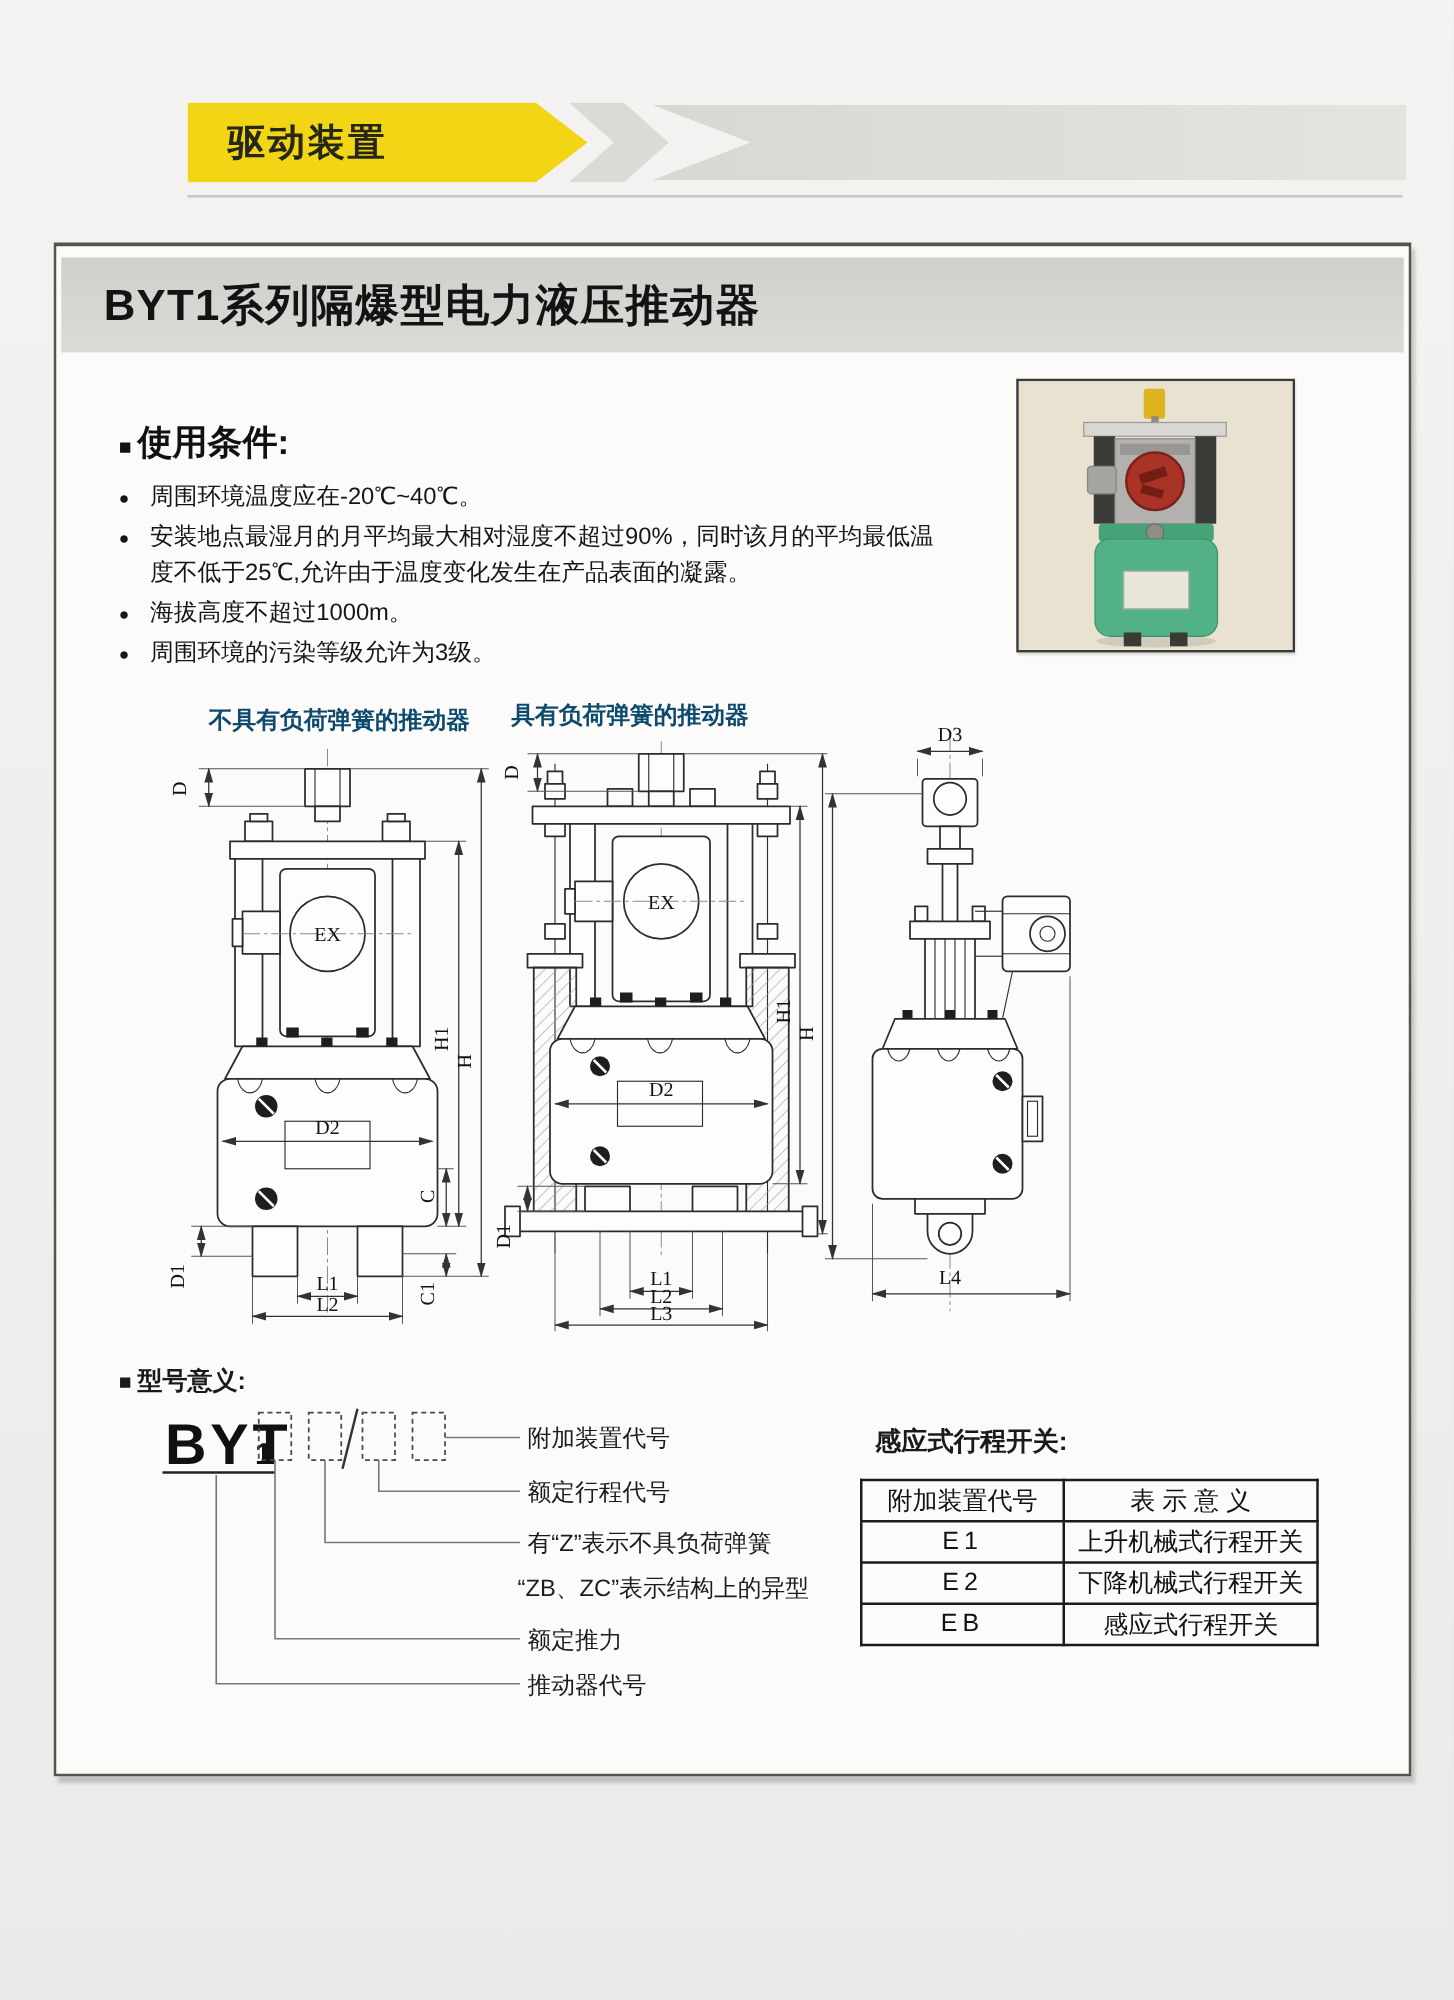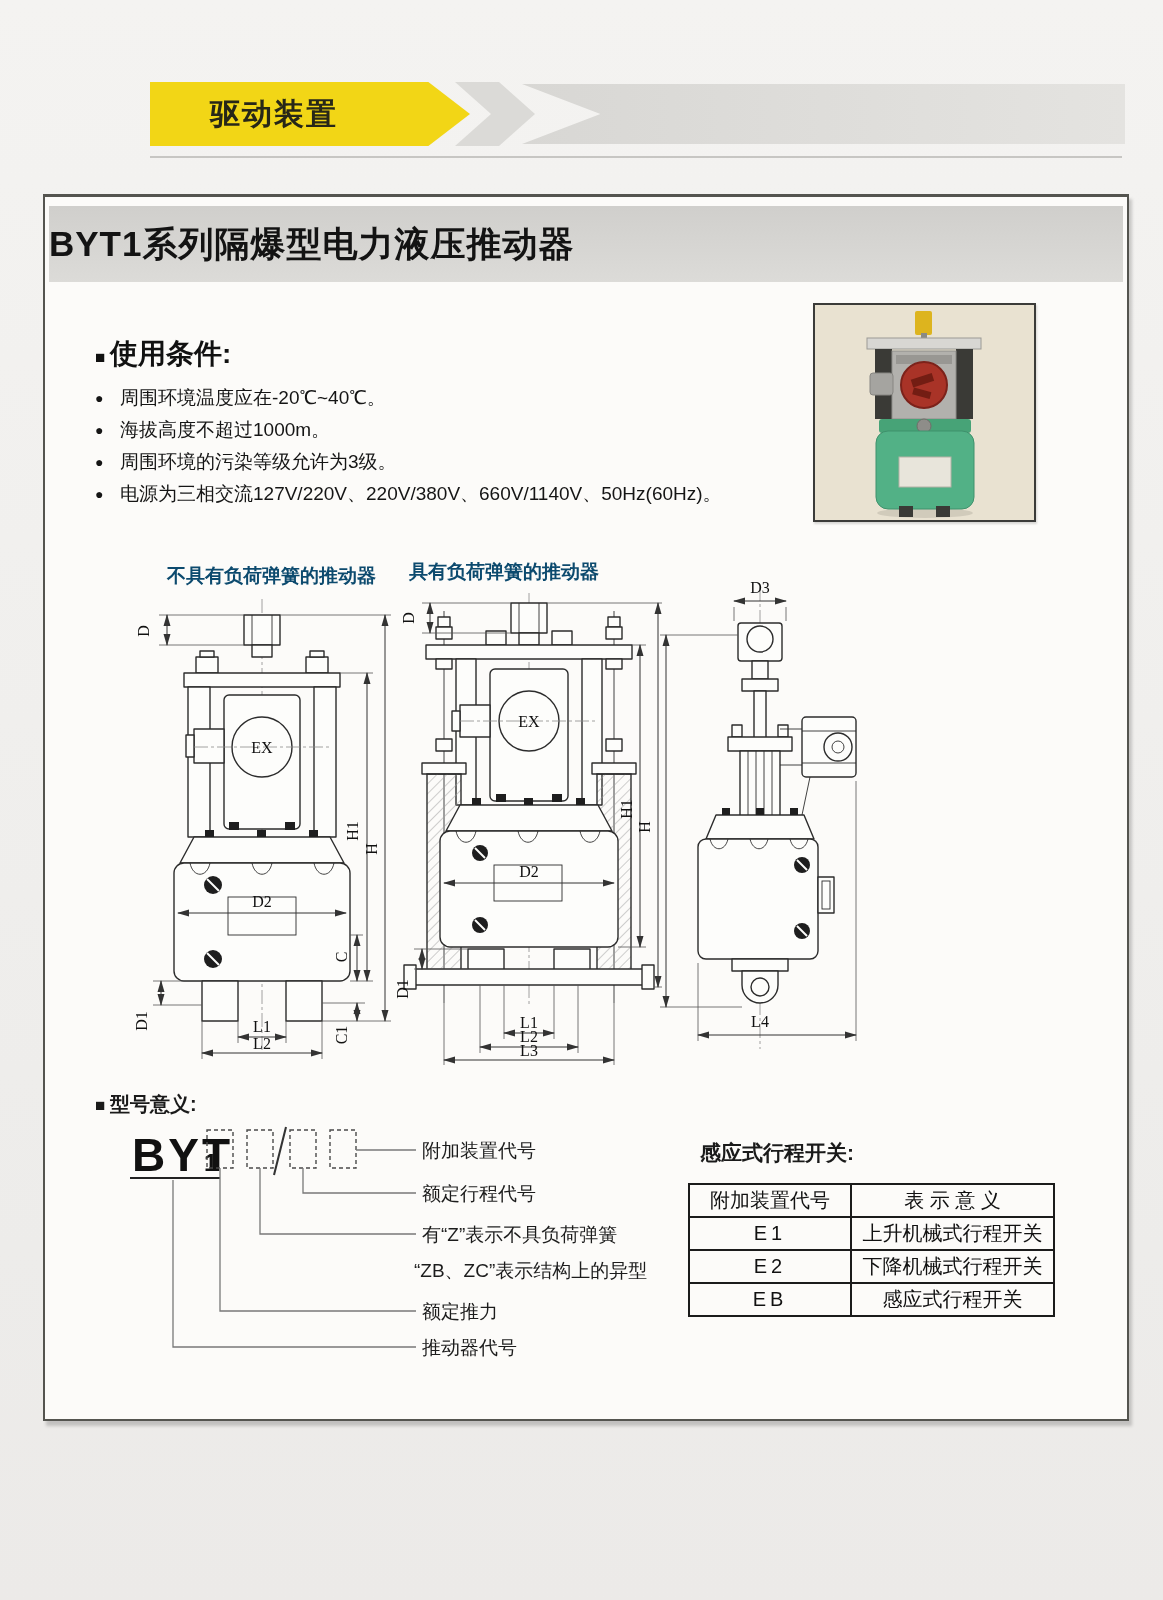--- a/index.html
+++ b/index.html
@@ -6,21 +6,21 @@
   .page {
     position:relative; width:1163px; height:1600px; margin:0 auto;
     background:linear-gradient(180deg,#f4f3f1 0%,#f0efed 45%,#edecea 78%,#eceae8 100%);
     font-family:"Liberation Sans", sans-serif; color:#1a1a1a; overflow:hidden;
   }
   
   .banner-yellow {
     position:absolute; left:150px; top:82px; width:320px; height:64px;
     background:#f2d616;
     clip-path:polygon(0 0, 87% 0, 100% 50%, 87% 100%, 0 100%);
-    display:flex; align-items:center; padding-left:60px; box-sizing:border-box;
+    display:flex; align-items:center; padding-left:32px; box-sizing:border-box;
     font-size:30px; font-weight:bold; letter-spacing:2px; color:#272718;
   }
   .banner-chev {
     position:absolute; left:455px; top:82px; width:80px; height:64px;
     background:#dbdad7;
     clip-path:polygon(0 0, 55% 0, 100% 50%, 55% 100%, 0 100%, 45% 50%);
   }
   .banner-band {
     position:absolute; left:522px; top:84px; width:603px; height:60px;
     background:linear-gradient(90deg,#d8d7d4,#e4e3e0);
@@ -32,21 +32,21 @@
   .content-box {
     position:absolute; left:43px; top:194px; width:1082px; height:1222px;
     background:#fcfbf9; border:2px solid #54544f; border-top-width:3px;
     box-shadow:3px 5px 3px rgba(0,0,0,0.18);
   }
   .title-band {
     position:absolute; left:4px; right:4px; top:9px; height:76px;
     background:linear-gradient(180deg,#d0cfcc,#dcdbd8);
     display:flex; align-items:center;
   }
-  .page-title { font-size:35px; font-weight:bold; letter-spacing:1px; color:#131313; }
+  .page-title { font-size:35px; font-weight:bold; letter-spacing:1px; padding-left:34px; color:#131313; }
 
   
   .conditions { position:absolute; left:50px; top:138px; width:668px; }
   .sec-heading { font-size:28px; font-weight:bold; color:#111; }
   .sec-heading::before { content:"■ "; font-size:17px; }
   .cond-list { list-style:none; margin:10px 0 0 0; padding:0; }
   .cond-list li {
     position:relative; padding-left:25px; font-size:19px; font-weight:500;
     line-height:29px; margin-bottom:3px; color:#151515;
   }
@@ -111,23 +111,23 @@
   <div class="content-box">
 
     <div class="title-band">
       <div class="page-title">BYT1系列隔爆型电力液压推动器</div>
     </div>
 
     <div class="conditions">
       <div class="sec-heading">使用条件:</div>
       <ul class="cond-list">
         <li>周围环境温度应在-20℃~40℃。</li>
+        <li>安装地点最湿月的月平均最大相对湿度不超过90%，同时该月的平均最低温度不低于25℃,允许由于温度变化发生在产品表面的凝露。</li>
         <li>海拔高度不超过1000m。</li>
         <li>周围环境的污染等级允许为3级。</li>
-        <li>电源为三相交流127V/220V、220V/380V、660V/1140V、50Hz(60Hz)。</li>
       </ul>
     </div>
 
     <div class="photo-frame">
       <svg width="219" height="215" viewBox="0 0 219 215">
         <rect x="0" y="0" width="219" height="215" fill="#e9e2d1"></rect>
         <ellipse cx="110" cy="208" rx="48" ry="5" fill="rgba(0,0,0,0.10)"></ellipse>
         <g>
           <rect x="100" y="6" width="17" height="24" rx="2" fill="#ddb41e"></rect>
           <rect x="106" y="28" width="6" height="6" fill="#8a8a86"></rect>

